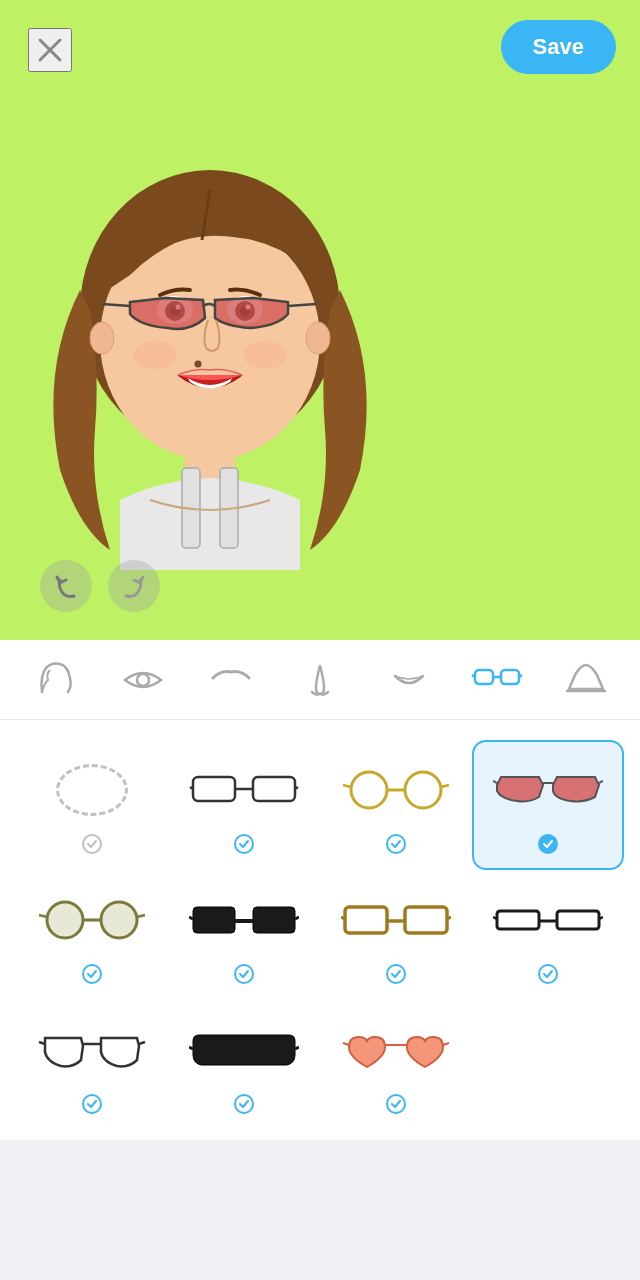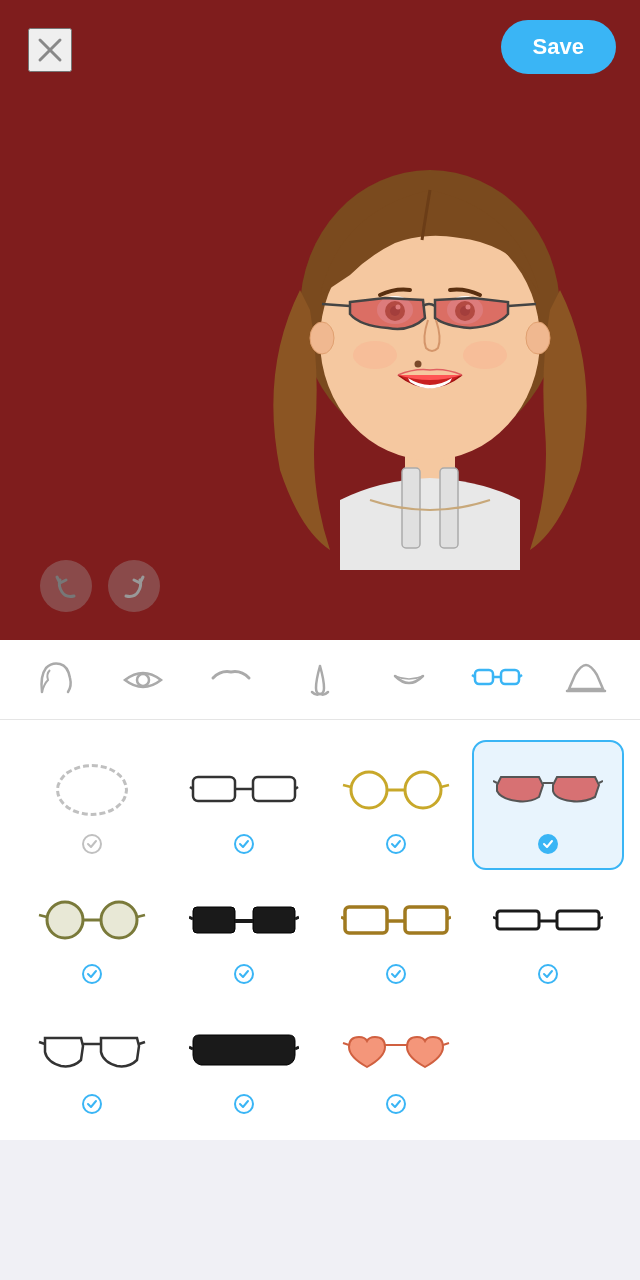--- a/index.html
+++ b/index.html
@@ -10,24 +10,24 @@
       background: #f0f0f5;
       font-family: -apple-system, BlinkMacSystemFont, 'Helvetica Neue', Arial, sans-serif;
       overflow-x: hidden;
     }
 
     
     .header {
       position: relative;
       width: 640px;
       height: 640px;
-      background: #7f1d1d;
-      display: flex;
-      align-items: center;
-      justify-content: flex-end;
+      background: #bef264;
+      display: flex;
+      align-items: center;
+      justify-content: flex-start;
     }
 
     .close-btn {
       position: absolute;
       top: 28px;
       left: 28px;
       width: 44px;
       height: 44px;
       display: flex;
       align-items: center;

